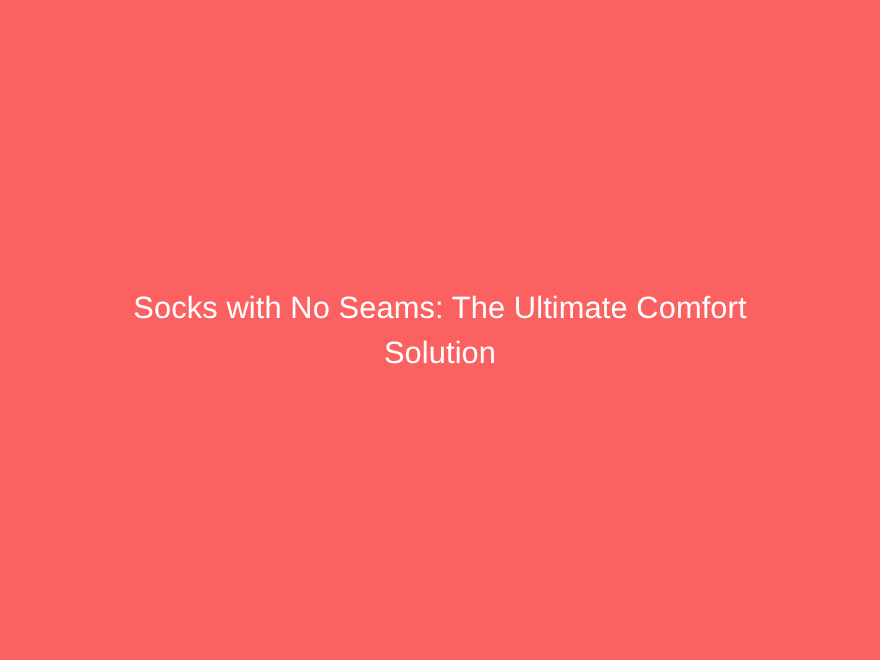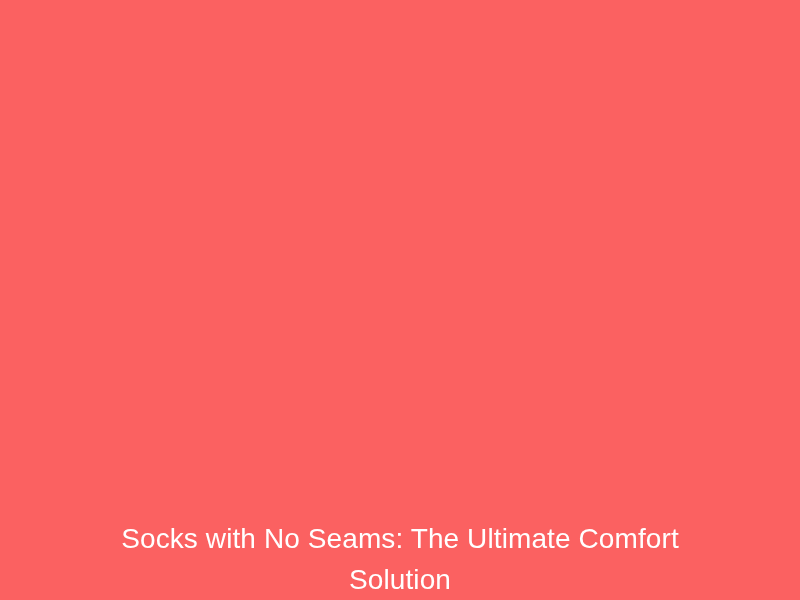--- a/index.html
+++ b/index.html
@@ -16,21 +16,21 @@
     background: #fb6161;
   }
 
   #banner {
     position: relative;
     width: 800px;
     height: 600px;
     box-sizing: border-box;
     background-color: #fb6161;
     display: flex;
-    align-items: flex-end;
+    align-items: center;
     justify-content: center;
   }
 
   #title-block {
     width: 660px;
     max-width: 660px;
     text-align: center;
     padding: 0 12px;
     box-sizing: border-box;
   }

